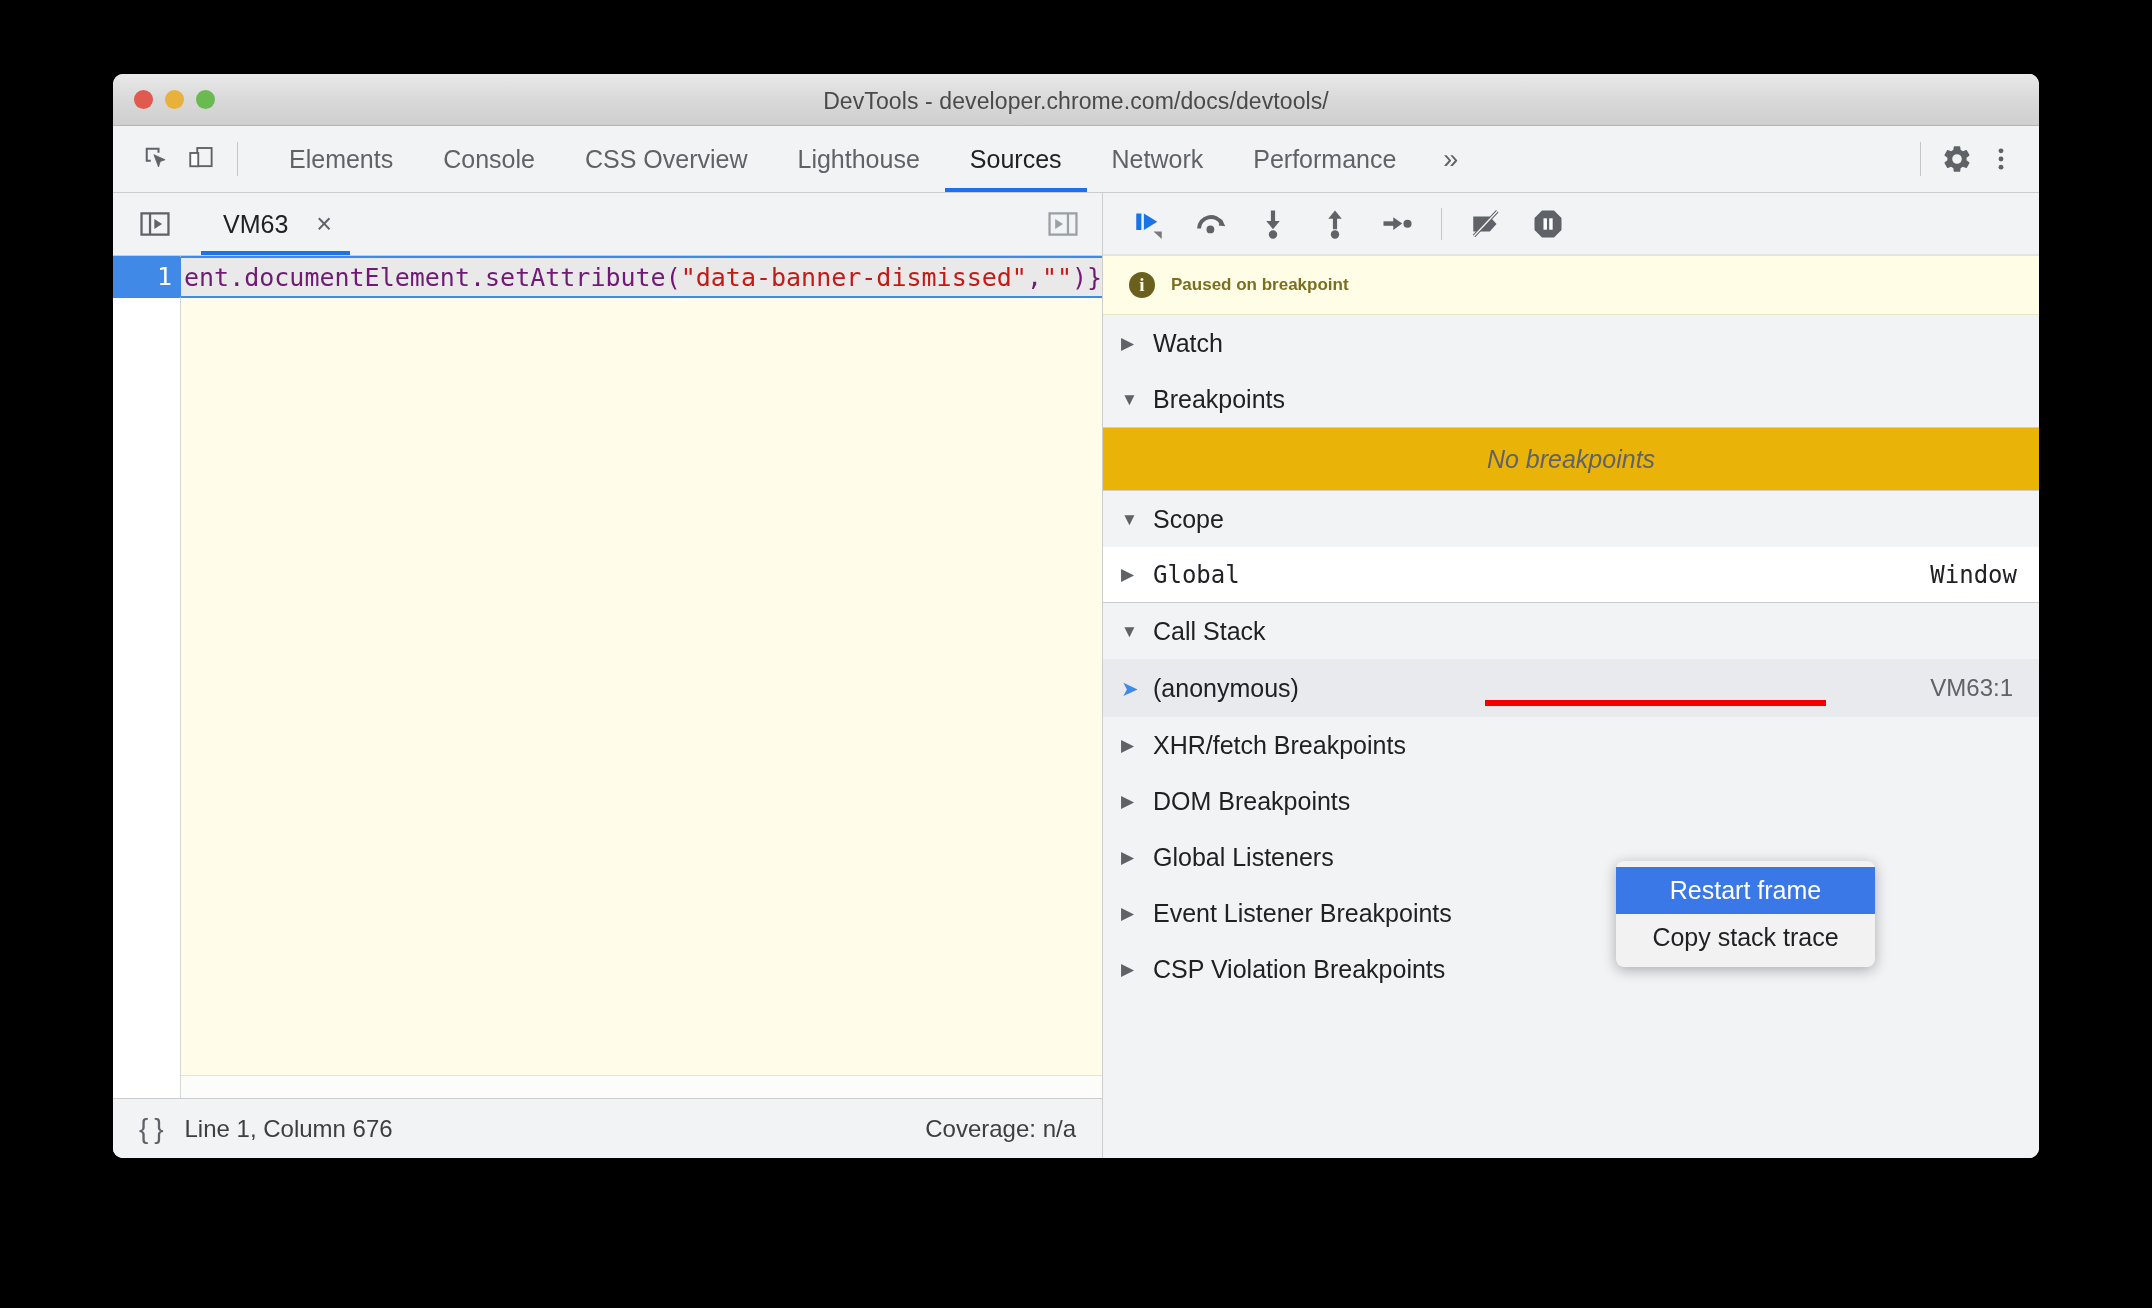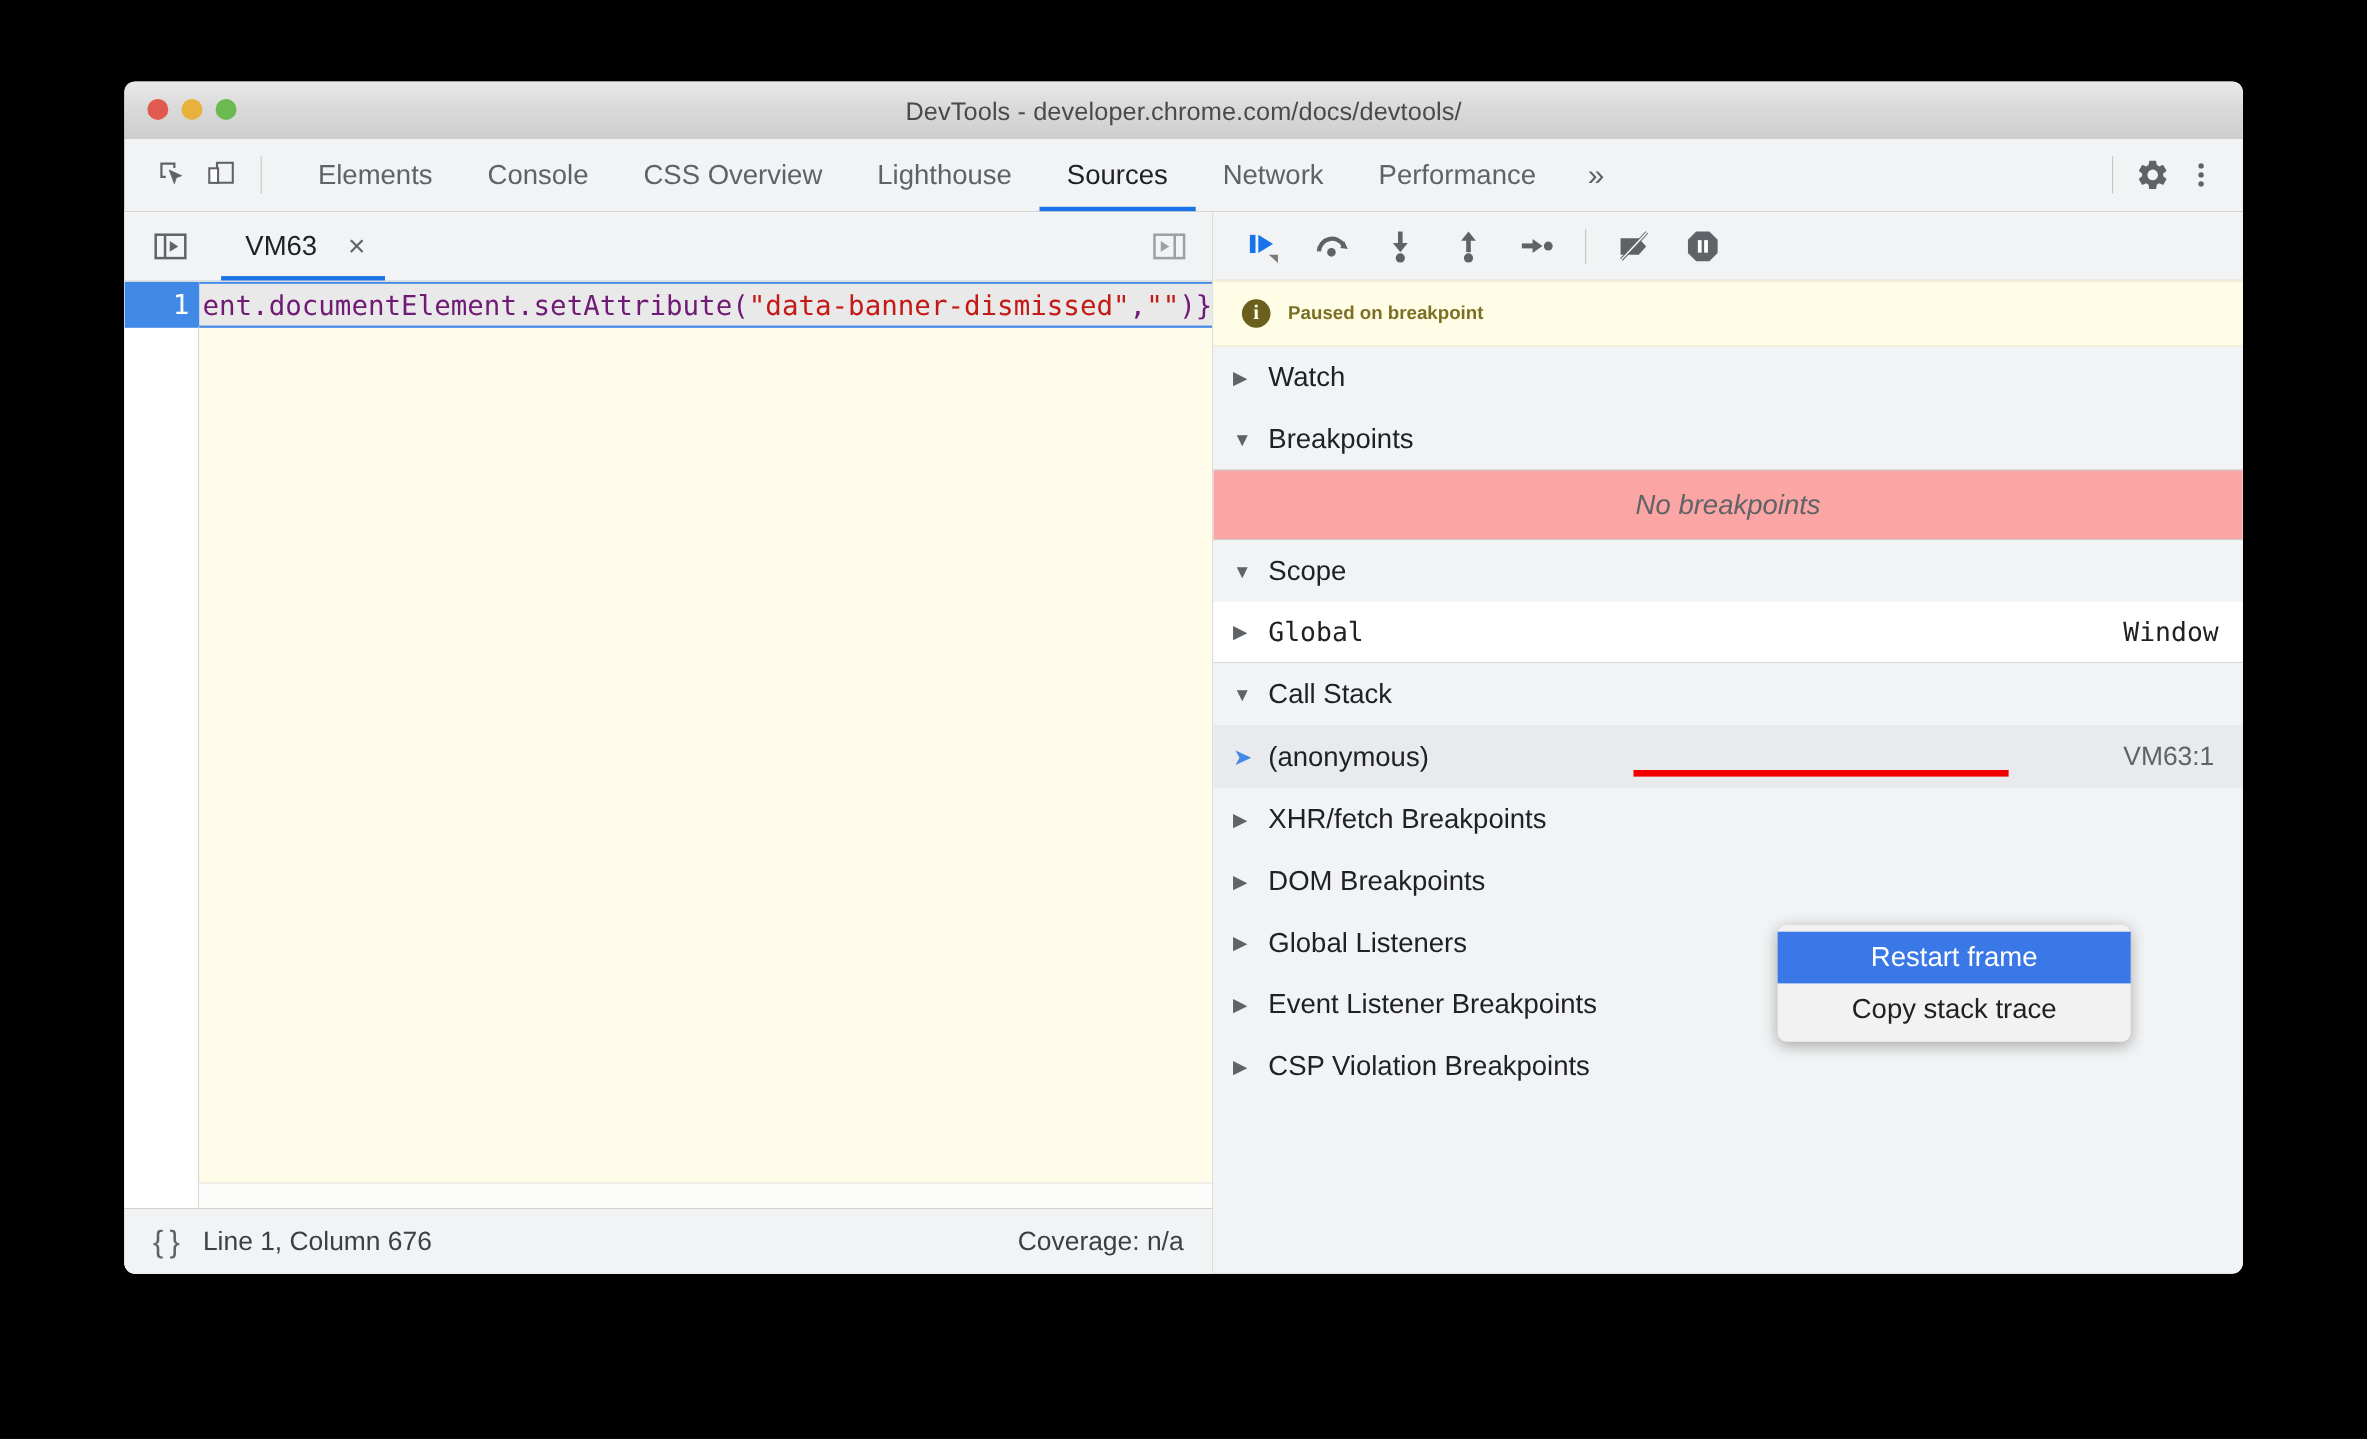--- a/index.html
+++ b/index.html
@@ -333,21 +333,21 @@
   }
   .tri {
     width: 22px;
     flex: none;
     font-size: 17px;
     color: #5f6368;
     margin-right: 10px;
     line-height: 1;
   }
   .sec-empty {
-    background: #fca5a5;
+    background: #eab308;
     border-top: 1px solid #cdcdcd;
     border-bottom: 1px solid #cdcdcd;
     height: 62px;
     display: flex;
     align-items: center;
     justify-content: center;
     font-size: 25px;
     font-style: italic;
     color: #5f6368;
   }
@@ -391,22 +391,22 @@
   }
   .frame-loc {
     margin-left: auto;
     color: #5f6368;
     font-size: 24px;
   }
 
   
   .ctx-menu {
     position: absolute;
-    left: 513px; top: 648px;
-    width: 321px;
+    left: 513px; top: 668px;
+    width: 259px;
     background: #f2f2f2;
     border-radius: 8px;
     box-shadow: 0 3px 14px rgba(0,0,0,0.30);
     padding: 6px 0;
     z-index: 30;
   }
   .ctx-item {
     height: 47px;
     display: flex;
     align-items: center;

